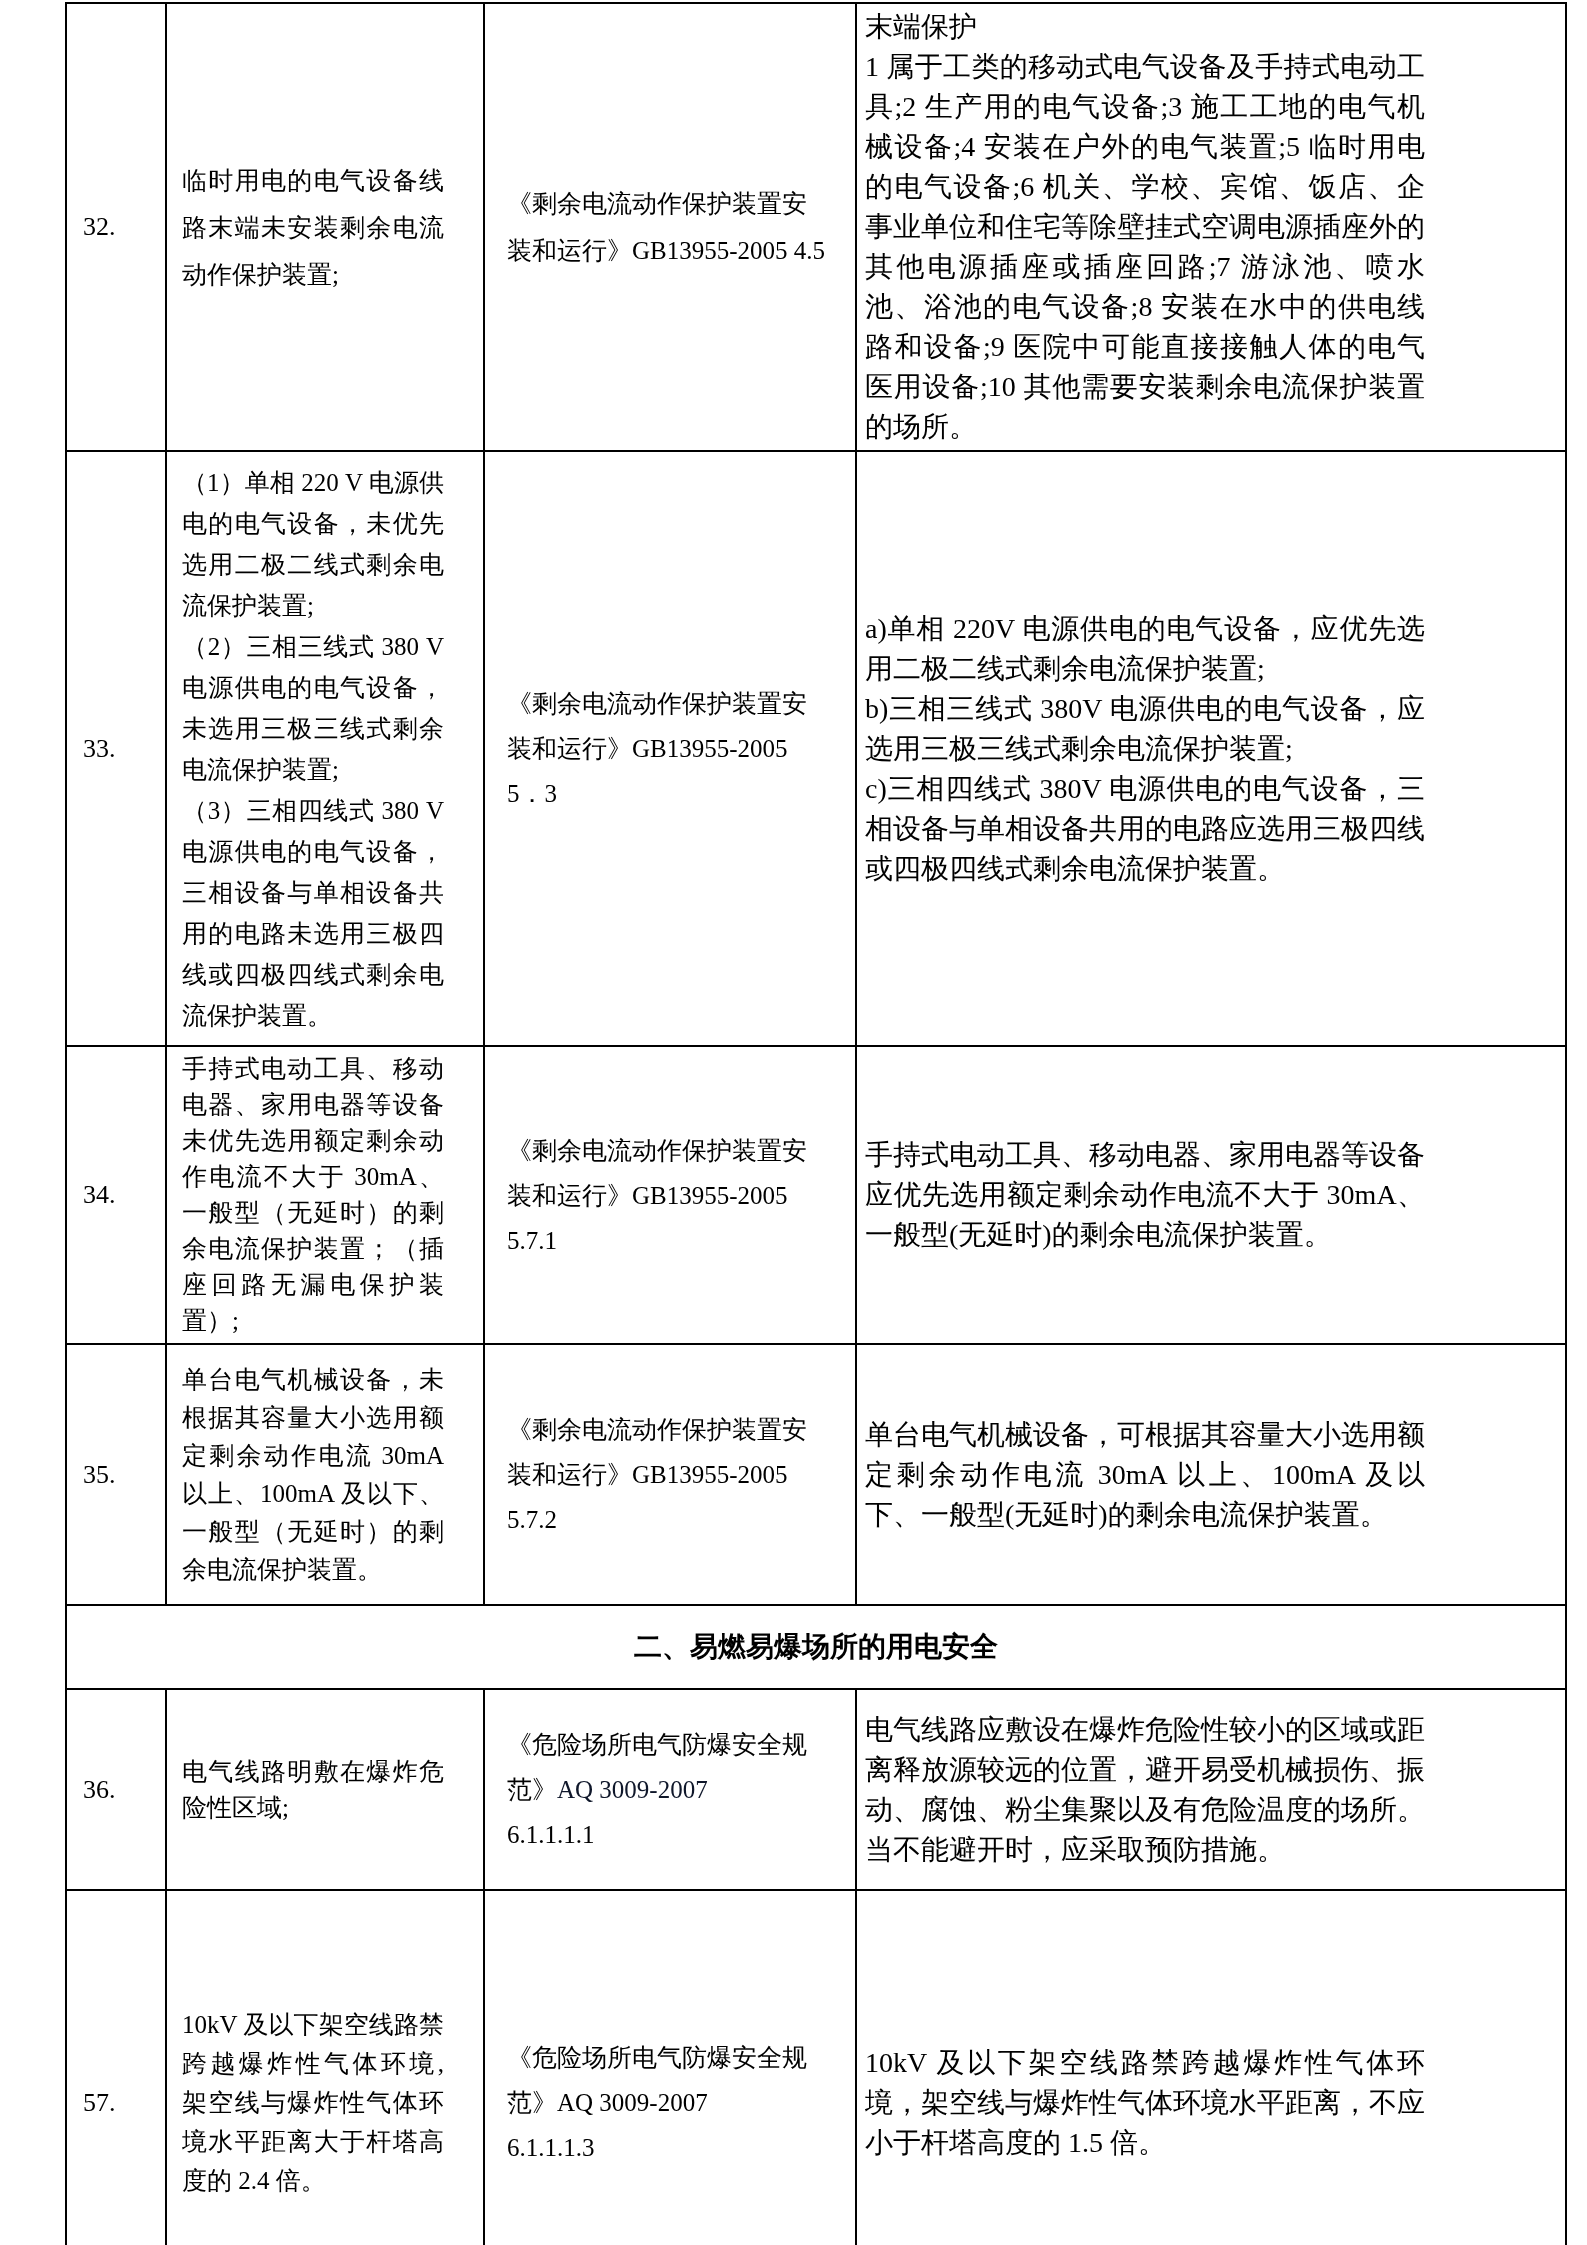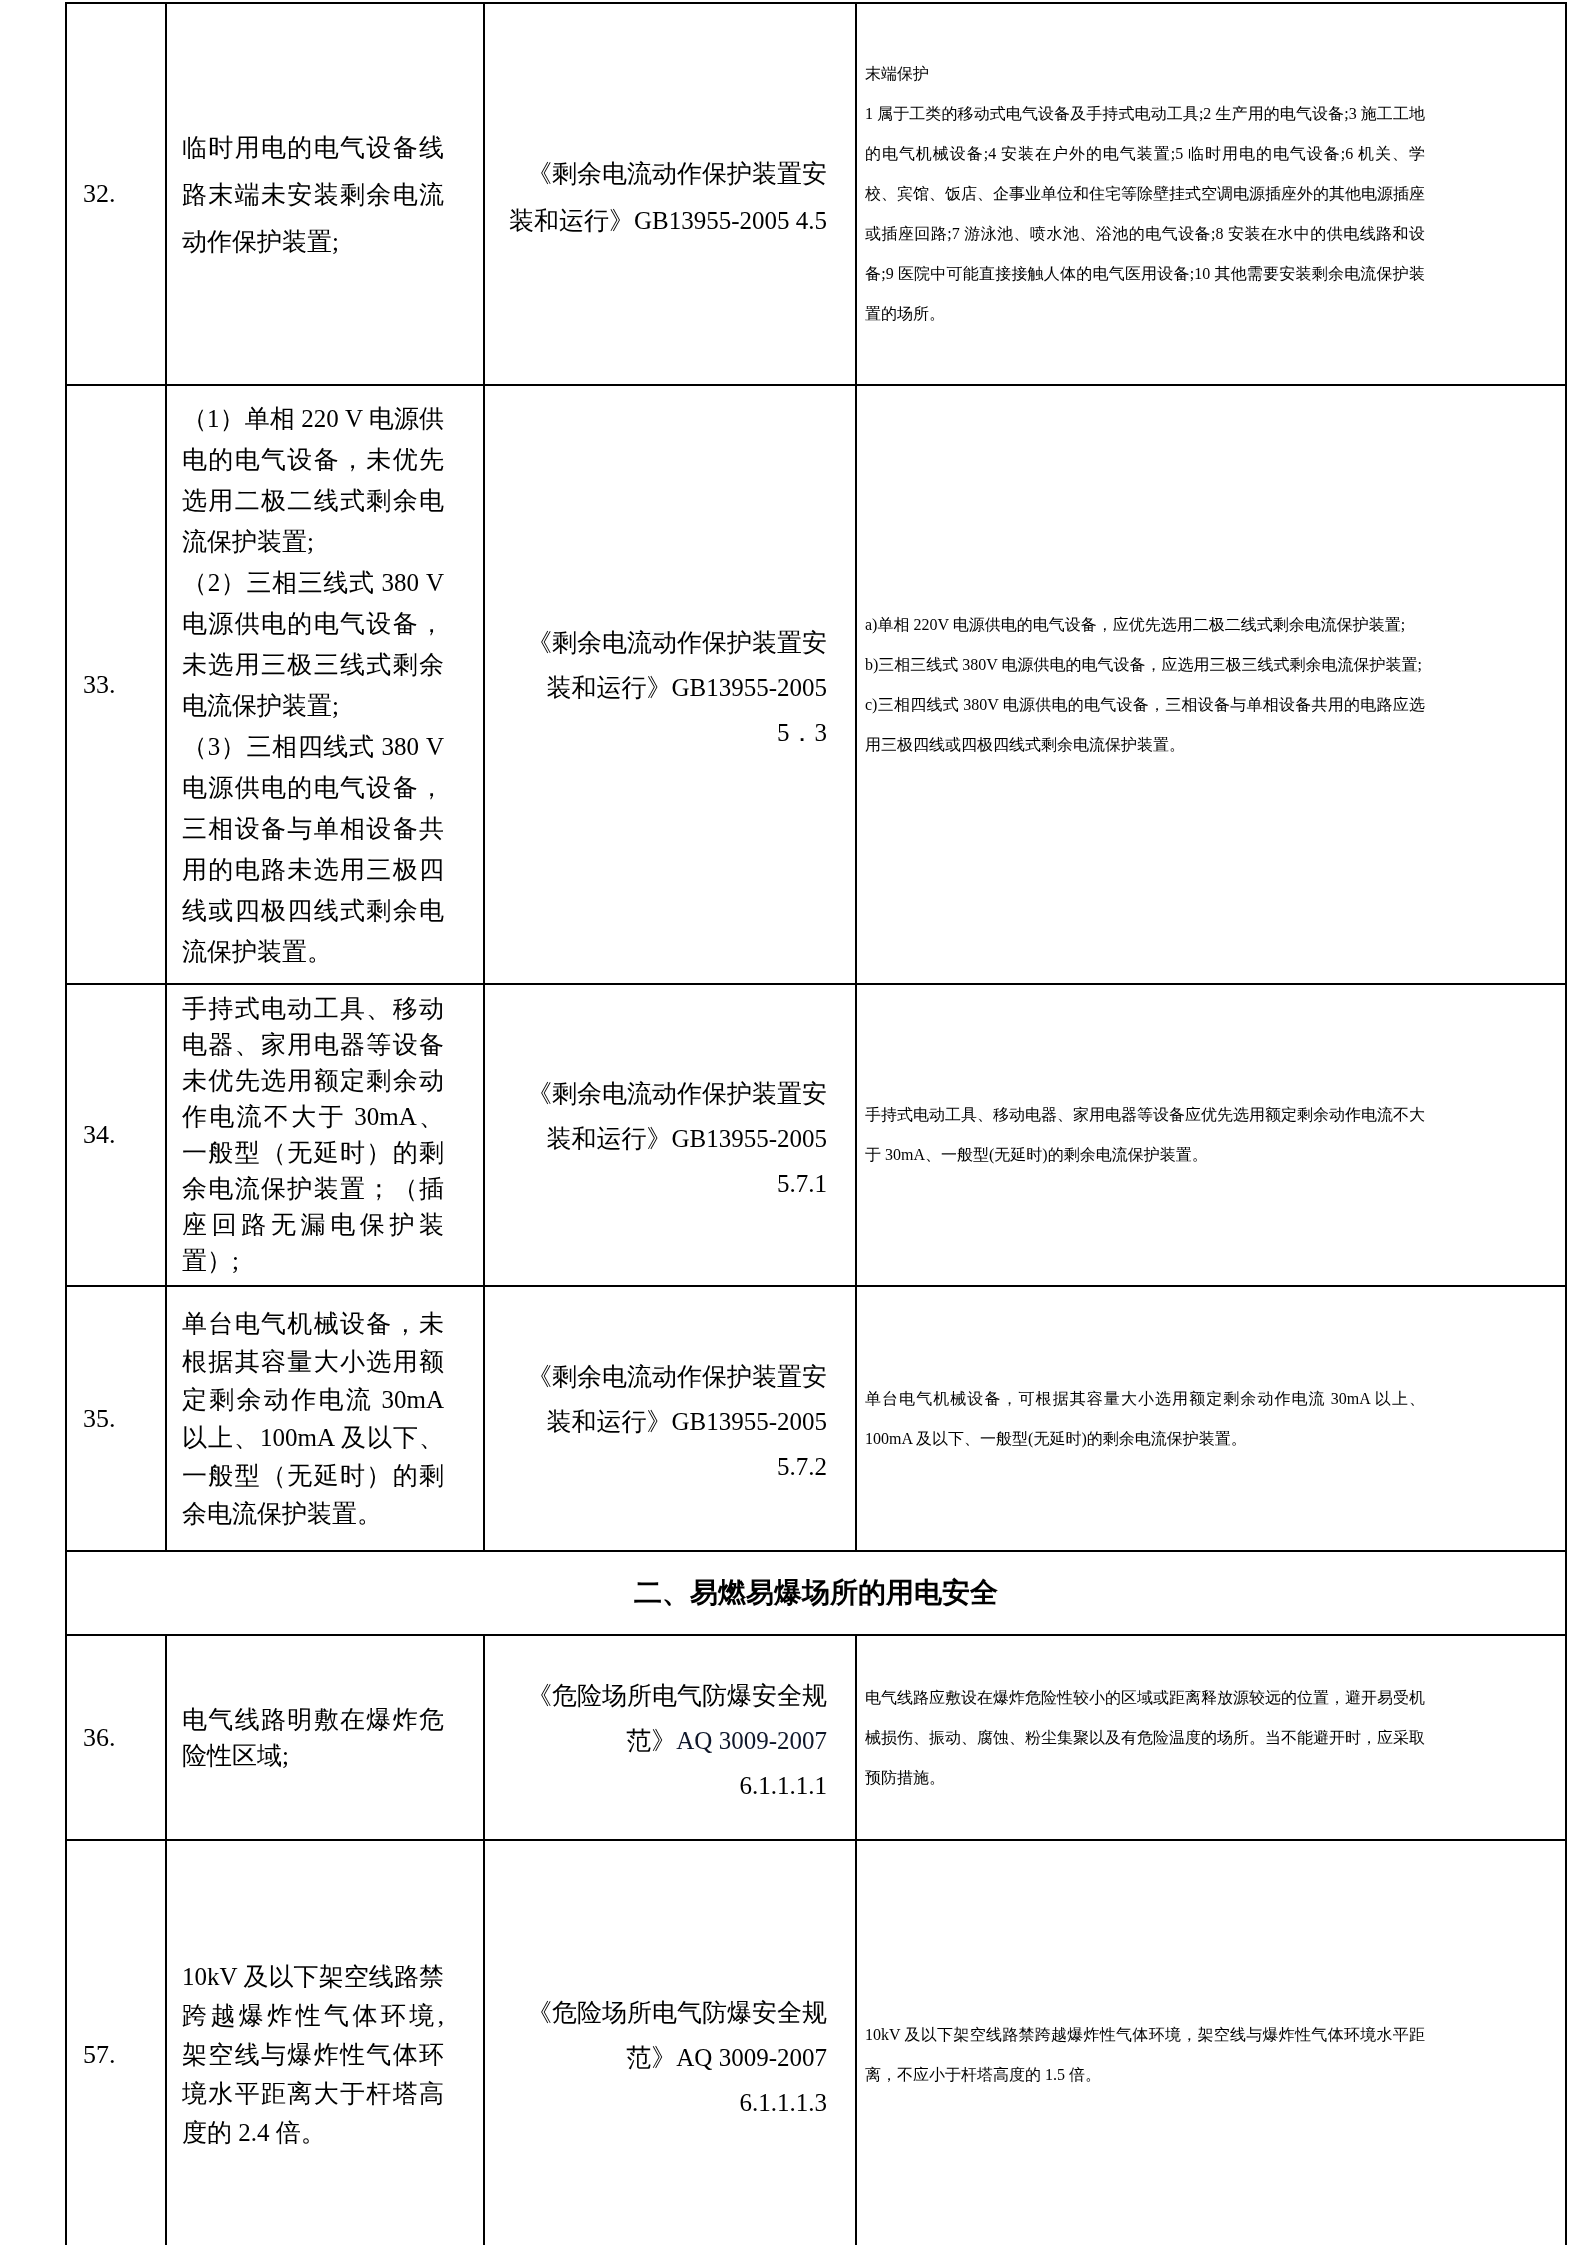--- a/index.html
+++ b/index.html
@@ -17,22 +17,22 @@
     border-collapse:collapse;
     table-layout:fixed;
   }
   td { border:2px solid #000; vertical-align:middle; overflow:hidden; }
   td p { margin:0; padding:0; }
 
   
   .no-cell   { padding:0 4px 0 16px; font-size:26px; text-align:left;margin-top:12px; }
   .vio-cell  { padding:2px 0 2px 0;  font-size:25px; text-align:justify; }
   .vio-inner { width:262px; margin-left:15px; }
-  .std-cell  { padding:8px 28px 2px 22px; font-size:25px; line-height:45px; text-align:right; }
-  .req-cell  { padding:3px 0 3px 0; font-size:16px; line-height:40px; text-align:justify; }
+  .std-cell  { padding:2px 28px 2px 22px; font-size:25px; line-height:45px; text-align:left; }
+  .req-cell  { padding:3px 0 3px 0; font-size:28px; line-height:40px; text-align:justify; }
   .req-inner { width:560px; margin-left:8px; }
 
   
   .r32 .vio-inner { line-height:47px; }
   .r32 .std-cell  { line-height:47px; }
   .r33 .vio-inner { line-height:41px; }
   .r34 .vio-inner { line-height:36px; }
   .r35 .vio-inner { line-height:38px; }
   .r36 .vio-inner { line-height:36px; }
   .r37 .vio-inner { line-height:39px; }

